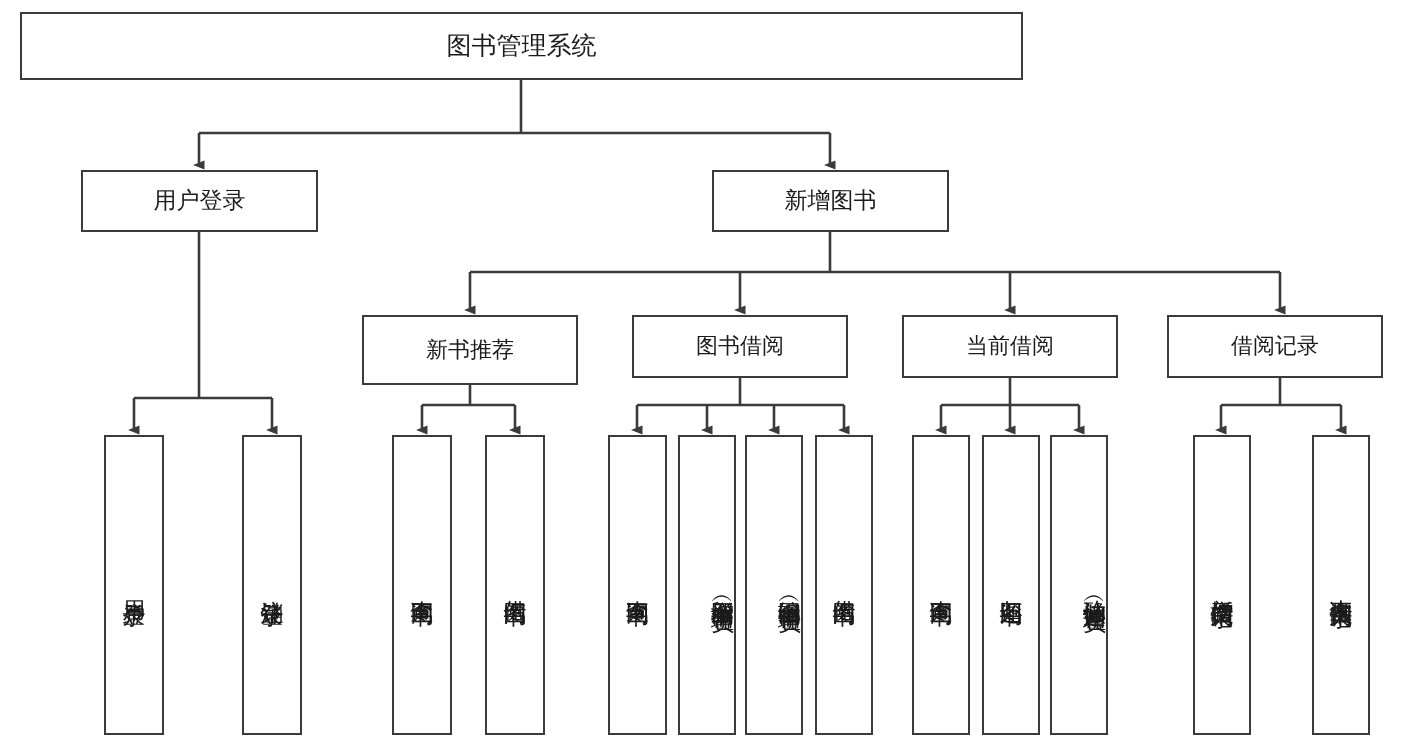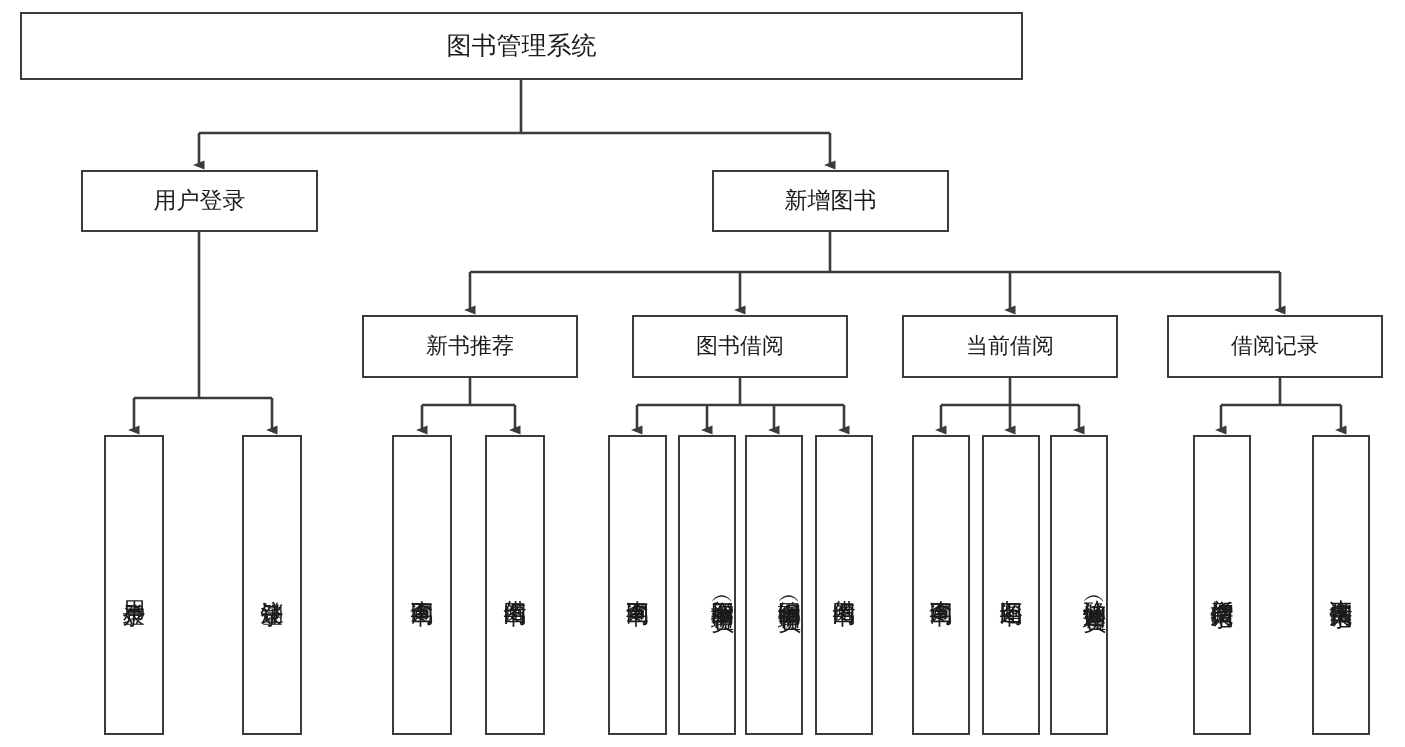--- a/index.html
+++ b/index.html
@@ -136,21 +136,21 @@
     <span class="node-label">图书管理系统</span>
   </div>
 
   <div class="node lvl1" style="left:81px; top:170px; width:237px; height:62px;">
     <span class="node-label">用户登录</span>
   </div>
   <div class="node lvl1" style="left:712px; top:170px; width:237px; height:62px;">
     <span class="node-label">新增图书</span>
   </div>
 
-  <div class="node lvl2" style="left:362px; top:315px; width:216px; height:63px;">
+  <div class="node lvl2" style="left:362px; top:315px; width:216px; height:70px;">
     <span class="node-label">新书推荐</span>
   </div>
   <div class="node lvl2" style="left:902px; top:315px; width:216px; height:63px;">
     <span class="node-label">当前借阅</span>
   </div>
   <div class="node lvl2" style="left:632px; top:315px; width:216px; height:63px;">
     <span class="node-label">图书借阅</span>
   </div>
   <div class="node lvl2" style="left:1167px; top:315px; width:216px; height:63px;">
     <span class="node-label">借阅记录</span>

